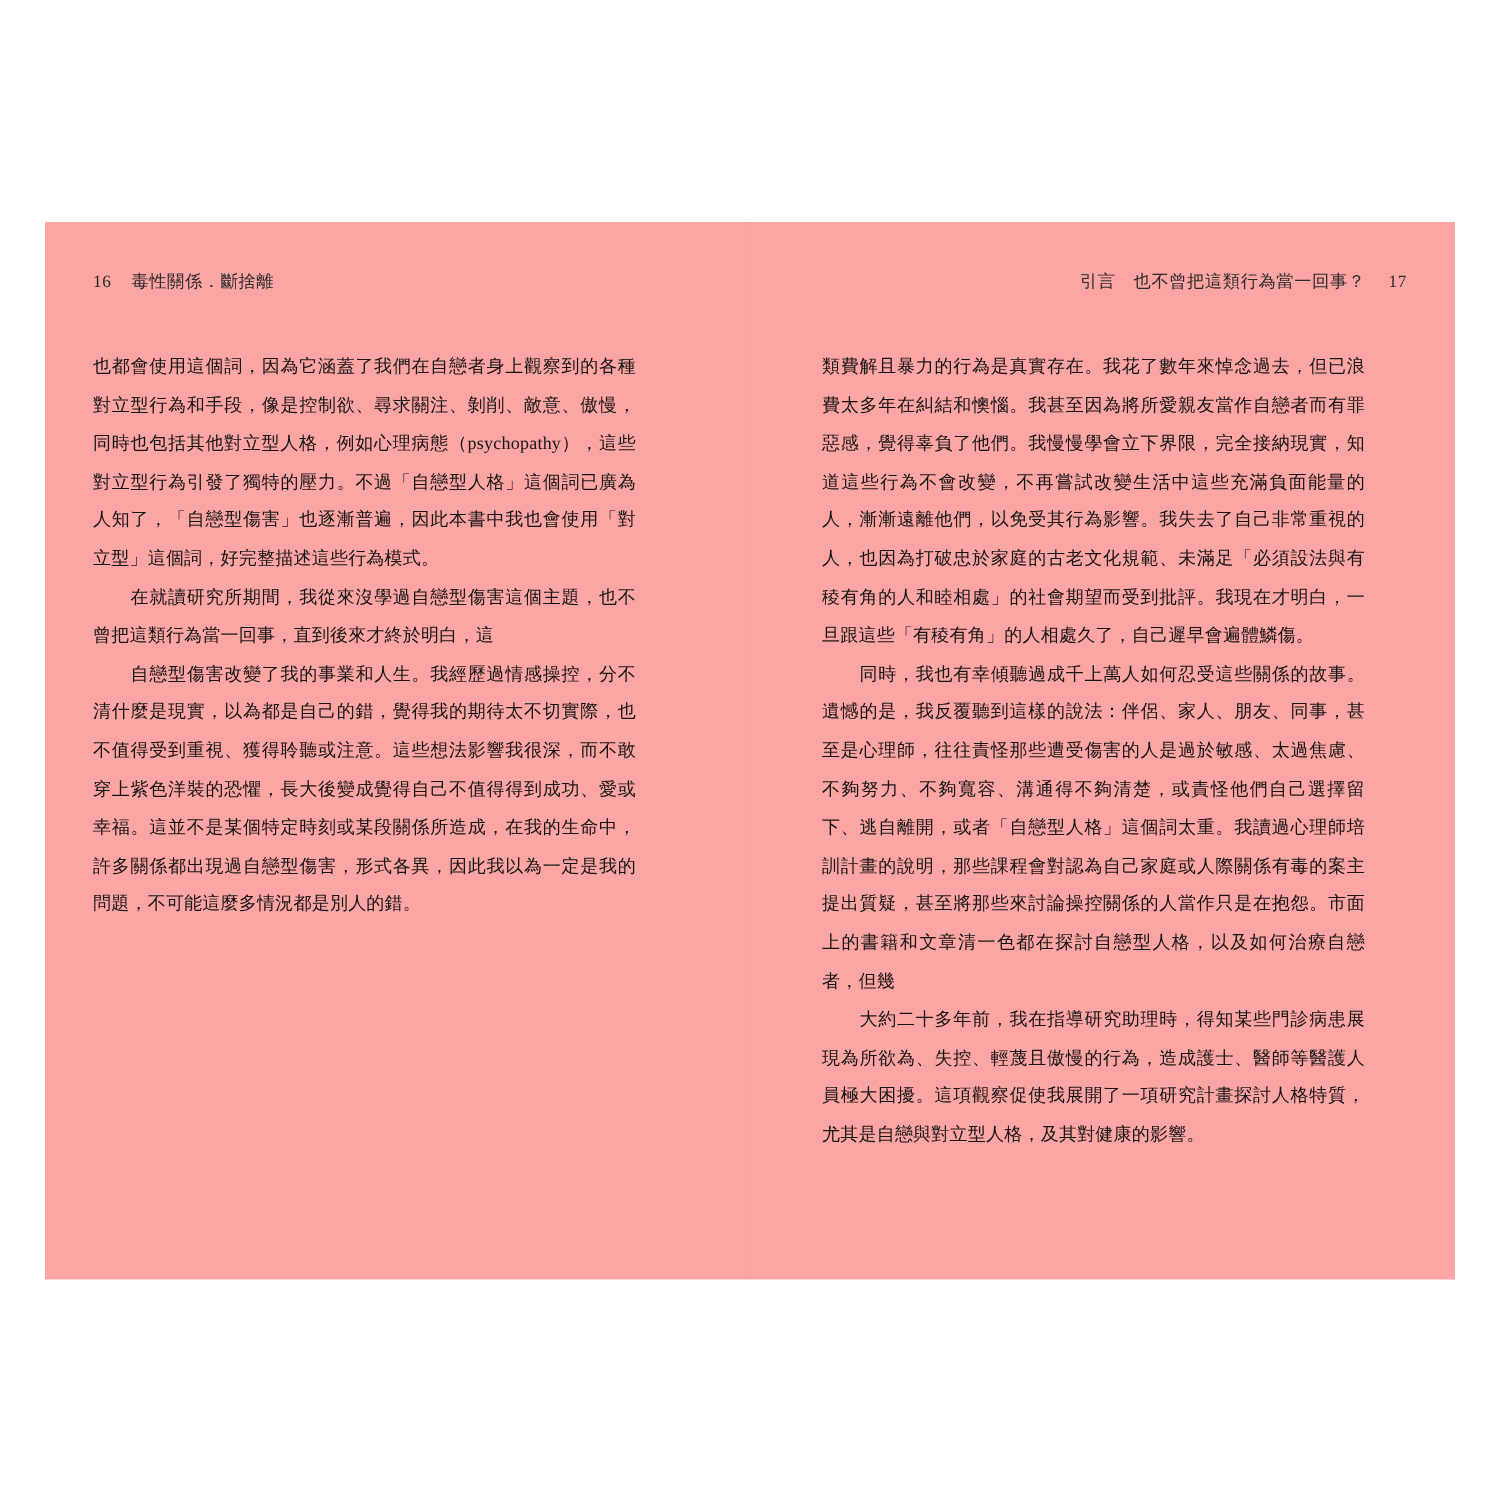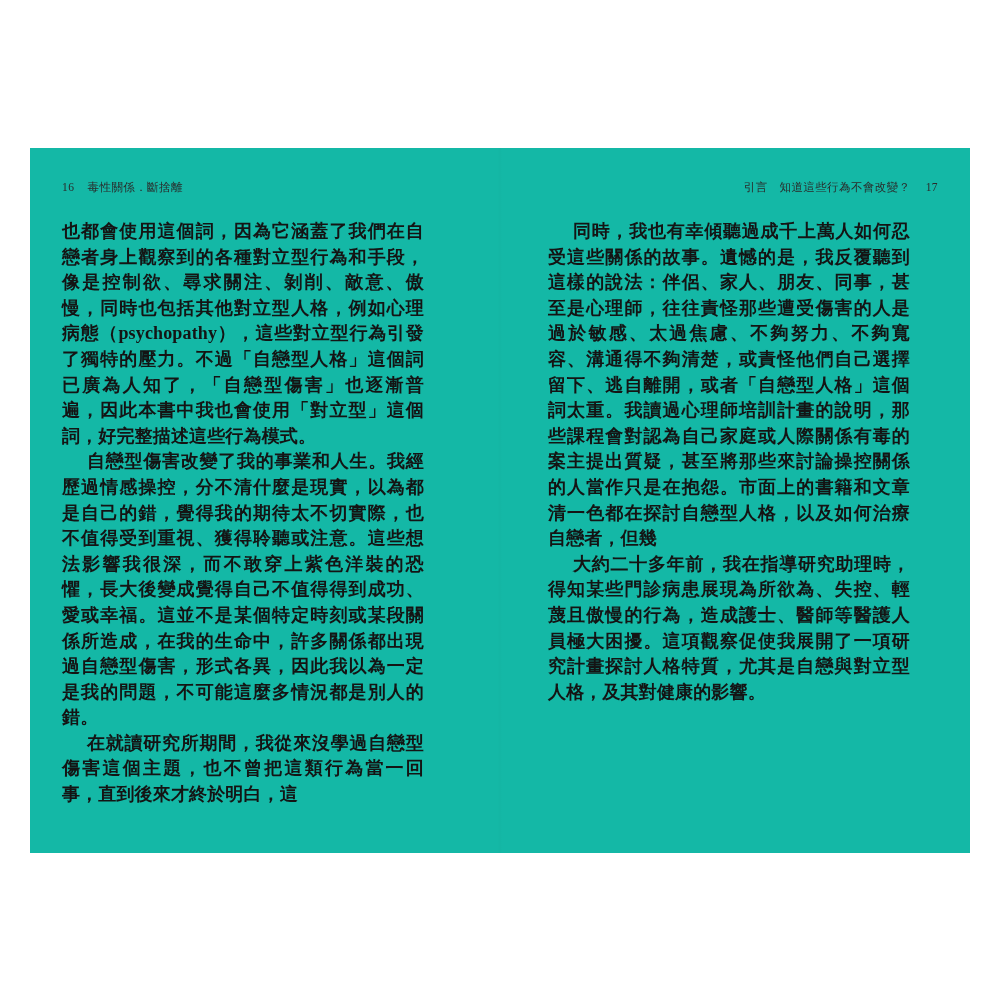--- a/index.html
+++ b/index.html
@@ -20,21 +20,21 @@
     width: 1000px;
     height: 1000px;
     background: #ffffff;
   }
   .paper {
     position: absolute;
     left: 30px;
     top: 148px;
     width: 940px;
     height: 705px;
-    background: #14b8a6;
+    background: #fca5a5;
   }
   .page {
     position: absolute;
     top: 0;
     width: 470px;
     height: 705px;
     box-sizing: border-box;
   }
   .page-left { left: 0; }
   .page-right { left: 470px; }
@@ -56,30 +56,29 @@
   }
   .running-head .rh-title {
     display: inline-block;
   }
   .rh-left .folio { margin-right: 10px; }
   .rh-right { text-align: right; }
   .rh-right .folio { margin-left: 12px; }
 
   .textblock {
     position: absolute;
-    top: 71px;
+    top: 84px;
     left: 32px;
     width: 362px;
-    font-size: 18px;
+    font-size: 12px;
     line-height: 25.6px;
     text-align: justify;
     text-justify: inter-ideograph;
     color: #141414;
     letter-spacing: 0.15px;
-    font-weight: bold;
   }
   .page-right .textblock {
     left: 48px;
   }
   .para {
     margin: 0;
     text-indent: 0;
   }
   .para.indent {
     text-indent: 25px;
@@ -100,32 +99,33 @@
 <div class="page-spread">
   <div class="paper">
 
     <div class="page page-left">
       <div class="running-head rh-left">
         <span class="folio">16</span>
         <span class="rh-title">毒性關係．斷捨離</span>
       </div>
       <div class="textblock">
         <p class="para">也都會使用這個詞，因為它涵蓋了我們在自戀者身上觀察到的各種對立型行為和手段，像是控制欲、尋求關注、剝削、敵意、傲慢，同時也包括其他對立型人格，例如心理病態（psychopathy），這些對立型行為引發了獨特的壓力。不過「自戀型人格」這個詞已廣為人知了，「自戀型傷害」也逐漸普遍，因此本書中我也會使用「對立型」這個詞，好完整描述這些行為模式。</p>
+        <p class="para indent">在就讀研究所期間，我從來沒學過自戀型傷害這個主題，也不曾把這類行為當一回事，直到後來才終於明白，這</p>
         <p class="para indent">自戀型傷害改變了我的事業和人生。我經歷過情感操控，分不清什麼是現實，以為都是自己的錯，覺得我的期待太不切實際，也不值得受到重視、獲得聆聽或注意。這些想法影響我很深，而不敢穿上紫色洋裝的恐懼，長大後變成覺得自己不值得得到成功、愛或幸福。這並不是某個特定時刻或某段關係所造成，在我的生命中，許多關係都出現過自戀型傷害，形式各異，因此我以為一定是我的問題，不可能這麼多情況都是別人的錯。</p>
-        <p class="para indent">在就讀研究所期間，我從來沒學過自戀型傷害這個主題，也不曾把這類行為當一回事，直到後來才終於明白，這</p>
       </div>
     </div>
 
     <div class="gutter"></div>
 
     <div class="page page-right">
       <div class="running-head rh-right">
-        <span class="rh-title">引言　知道這些行為不會改變？</span>
+        <span class="rh-title">引言　也不曾把這類行為當一回事？</span>
         <span class="folio">17</span>
       </div>
       <div class="textblock">
+        <p class="para">類費解且暴力的行為是真實存在。我花了數年來悼念過去，但已浪費太多年在糾結和懊惱。我甚至因為將所愛親友當作自戀者而有罪惡感，覺得辜負了他們。我慢慢學會立下界限，完全接納現實，知道這些行為不會改變，不再嘗試改變生活中這些充滿負面能量的人，漸漸遠離他們，以免受其行為影響。我失去了自己非常重視的人，也因為打破忠於家庭的古老文化規範、未滿足「必須設法與有稜有角的人和睦相處」的社會期望而受到批評。我現在才明白，一旦跟這些「有稜有角」的人相處久了，自己遲早會遍體鱗傷。</p>
         <p class="para indent">同時，我也有幸傾聽過成千上萬人如何忍受這些關係的故事。遺憾的是，我反覆聽到這樣的說法：伴侶、家人、朋友、同事，甚至是心理師，往往責怪那些遭受傷害的人是過於敏感、太過焦慮、不夠努力、不夠寬容、溝通得不夠清楚，或責怪他們自己選擇留下、逃自離開，或者「自戀型人格」這個詞太重。我讀過心理師培訓計畫的說明，那些課程會對認為自己家庭或人際關係有毒的案主提出質疑，甚至將那些來討論操控關係的人當作只是在抱怨。市面上的書籍和文章清一色都在探討自戀型人格，以及如何治療自戀者，但幾</p>
         <p class="para indent">大約二十多年前，我在指導研究助理時，得知某些門診病患展現為所欲為、失控、輕蔑且傲慢的行為，造成護士、醫師等醫護人員極大困擾。這項觀察促使我展開了一項研究計畫探討人格特質，尤其是自戀與對立型人格，及其對健康的影響。</p>
       </div>
     </div>
 
   </div>
 </div>
 
 </body></html>

